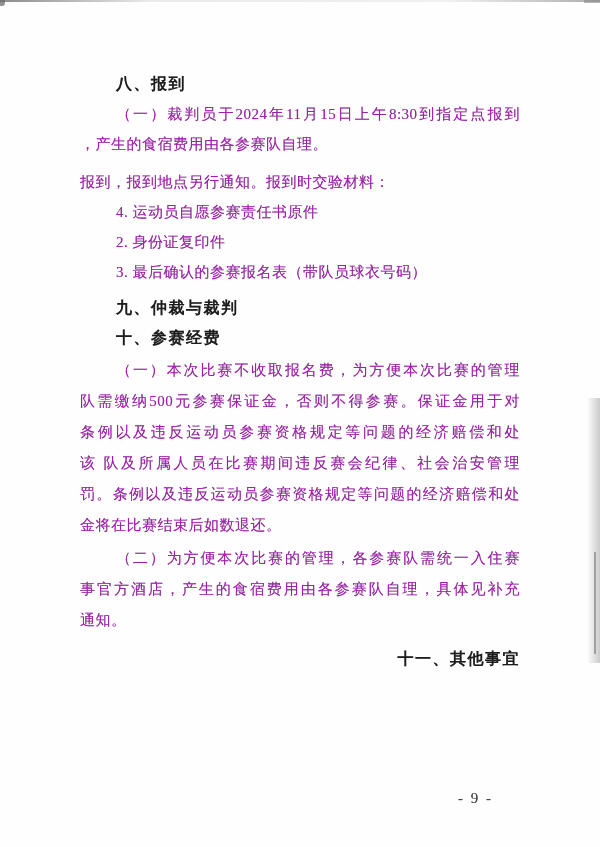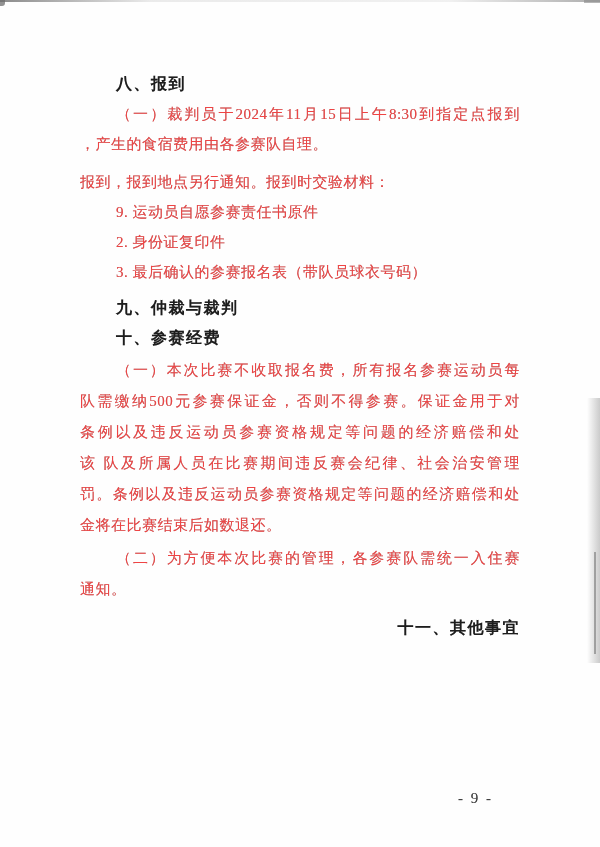--- a/index.html
+++ b/index.html
@@ -48,21 +48,21 @@
     line-height: 30px;
     letter-spacing: 1.5px;
     color: #1d1d1d;
     text-shadow: 0 0 0.5px rgba(30,30,30,0.4);
   }
   .para { margin: 0; }
   .ln {
     font-size: 15px;
     line-height: 30px;
     letter-spacing: 0.5px;
-    color: #ef4444;
+    color: #a21caf;
     text-shadow: 0 0 0.5px rgba(60,60,60,0.45);
   }
   .lh31 .ln { line-height: 31px; }
   .indent { padding-left: 36px; }
   .fill { text-align: justify; text-align-last: justify; }
   .mt8 { margin-top: 8px; }
   .mt6 { margin-top: 6px; }
   .mt2 { margin-top: 2px; }
   .mt12 { margin-top: 8px; text-align: right; }
   .page-number {
@@ -90,45 +90,46 @@
     <div class="para">
       <div class="ln indent fill">（一）裁判员于2024年11月15日上午8:30到指定点报到</div>
       <div class="ln">，产生的食宿费用由各参赛队自理。</div>
     </div>
 
     <div class="para mt8">
       <div class="ln">报到，报到地点另行通知。报到时交验材料：</div>
     </div>
 
     <div class="para">
-      <div class="ln indent">9. 运动员自愿参赛责任书原件</div>
+      <div class="ln indent">4. 运动员自愿参赛责任书原件</div>
     </div>
     <div class="para">
       <div class="ln indent">2. 身份证复印件</div>
     </div>
     <div class="para">
       <div class="ln indent">3. 最后确认的参赛报名表（带队员球衣号码）</div>
     </div>
 
     <h2 class="hd mt6">九、仲裁与裁判</h2>
 
 
     <h2 class="hd">十、参赛经费</h2>
 
     <div class="para mt2 lh31">
-      <div class="ln indent fill">（一）本次比赛不收取报名费，所有报名参赛运动员每</div>
+      <div class="ln indent fill">（一）本次比赛不收取报名费，为方便本次比赛的管理</div>
       <div class="ln fill">队需缴纳500元参赛保证金，否则不得参赛。保证金用于对</div>
       <div class="ln fill">条例以及违反运动员参赛资格规定等问题的经济赔偿和处</div>
       <div class="ln fill">该 队及所属人员在比赛期间违反赛会纪律、社会治安管理</div>
       <div class="ln fill">罚。条例以及违反运动员参赛资格规定等问题的经济赔偿和处</div>
       <div class="ln">金将在比赛结束后如数退还。</div>
     </div>
 
     <div class="para mt2 lh31">
       <div class="ln indent fill">（二）为方便本次比赛的管理，各参赛队需统一入住赛</div>
+      <div class="ln fill">事官方酒店，产生的食宿费用由各参赛队自理，具体见补充</div>
       <div class="ln">通知。</div>
     </div>
 
     <h2 class="hd mt12">十一、其他事宜</h2>
 
   </div>
 
   <div class="page-number">- 9 -</div>
 
 </div>

